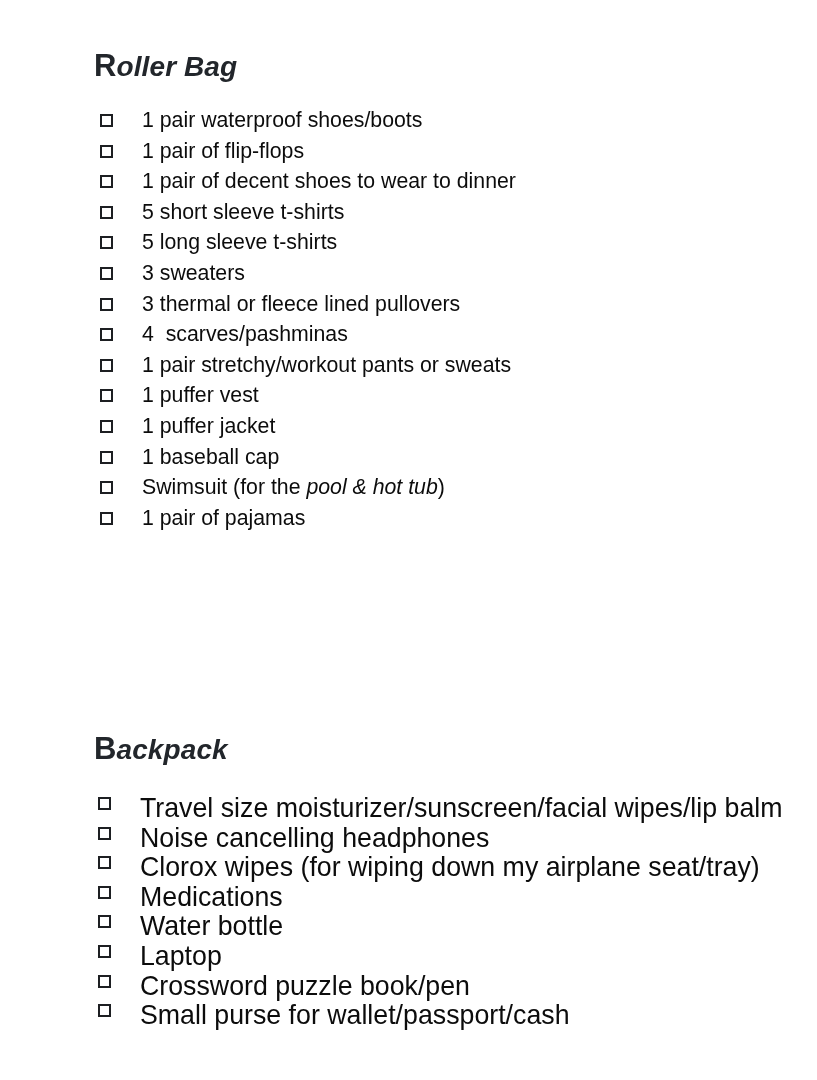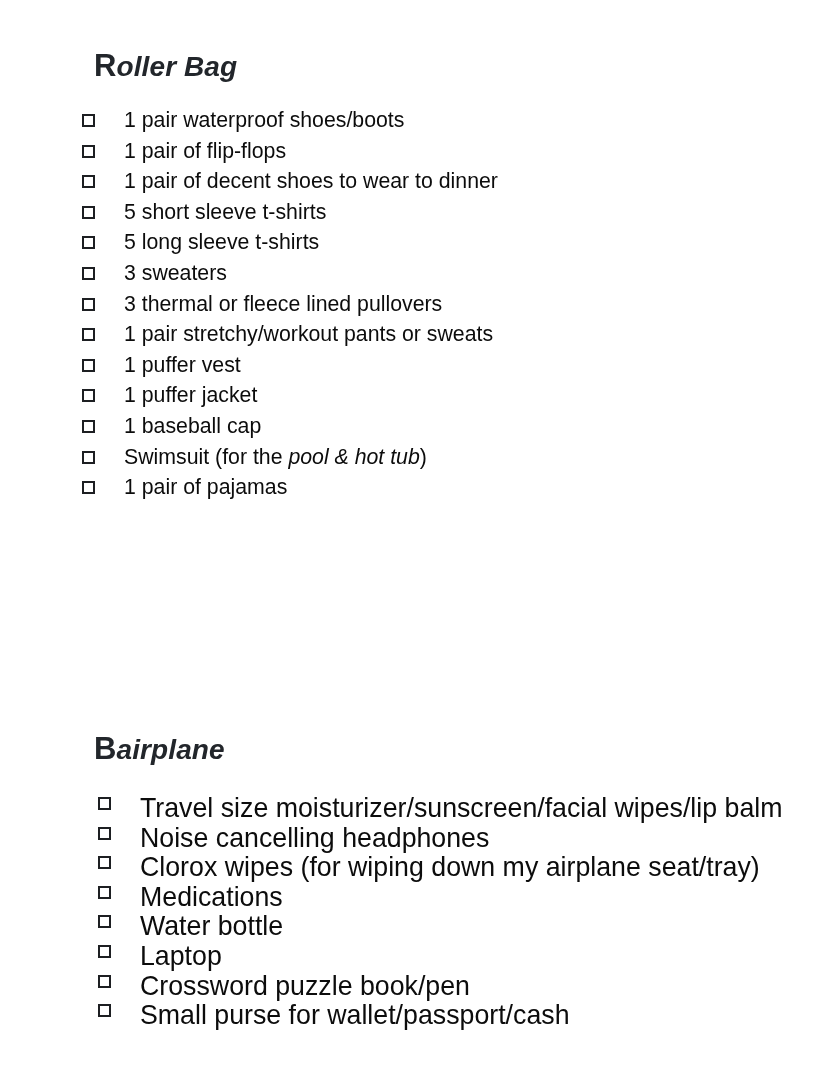--- a/index.html
+++ b/index.html
@@ -55,21 +55,21 @@
   }
 
   
   .checklist {
     position: absolute;
     margin: 0;
     padding: 0;
     list-style: none;
   }
   #list-roller-bag {
-    left: 80px;
+    left: 98px;
     top: 107px;
   }
   #list-backpack {
     left: 96px;
     top: 790px;
   }
 
   .check-item {
     display: flex;
     align-items: flex-start;
@@ -127,29 +127,30 @@
   <h1 class="section-heading" id="heading-roller-bag"><span class="initial">R</span><span class="rest">oller Bag</span></h1>
 
   <ul class="checklist" id="list-roller-bag">
       <li class="check-item"><span class="bullet-box"><span class="glyph"></span></span><span class="item-label">1 pair waterproof shoes/boots</span></li>
       <li class="check-item"><span class="bullet-box"><span class="glyph"></span></span><span class="item-label">1 pair of flip-flops</span></li>
       <li class="check-item"><span class="bullet-box"><span class="glyph"></span></span><span class="item-label">1 pair of decent shoes to wear to dinner</span></li>
       <li class="check-item"><span class="bullet-box"><span class="glyph"></span></span><span class="item-label">5 short sleeve t-shirts</span></li>
       <li class="check-item"><span class="bullet-box"><span class="glyph"></span></span><span class="item-label">5 long sleeve t-shirts</span></li>
       <li class="check-item"><span class="bullet-box"><span class="glyph"></span></span><span class="item-label">3 sweaters</span></li>
       <li class="check-item"><span class="bullet-box"><span class="glyph"></span></span><span class="item-label">3 thermal or fleece lined pullovers</span></li>
+      <li class="check-item"><span class="bullet-box"><span class="glyph"></span></span><span class="item-label">4  scarves/pashminas</span></li>
       <li class="check-item"><span class="bullet-box"><span class="glyph"></span></span><span class="item-label">1 pair stretchy/workout pants or sweats</span></li>
       <li class="check-item"><span class="bullet-box"><span class="glyph"></span></span><span class="item-label">1 puffer vest</span></li>
       <li class="check-item"><span class="bullet-box"><span class="glyph"></span></span><span class="item-label">1 puffer jacket</span></li>
       <li class="check-item"><span class="bullet-box"><span class="glyph"></span></span><span class="item-label">1 baseball cap</span></li>
       <li class="check-item"><span class="bullet-box"><span class="glyph"></span></span><span class="item-label">Swimsuit (for the <span class="em">pool &amp; hot tub</span>)</span></li>
       <li class="check-item"><span class="bullet-box"><span class="glyph"></span></span><span class="item-label">1 pair of pajamas</span></li>
     </ul>
 
-  <h1 class="section-heading" id="heading-backpack"><span class="initial">B</span><span class="rest">airplane</span></h1>
+  <h1 class="section-heading" id="heading-backpack"><span class="initial">B</span><span class="rest">ackpack</span></h1>
 
   <ul class="checklist" id="list-backpack">
       <li class="check-item"><span class="bullet-box"><span class="glyph"></span></span><span class="item-label">Travel size moisturizer/sunscreen/facial wipes/lip balm</span></li>
       <li class="check-item"><span class="bullet-box"><span class="glyph"></span></span><span class="item-label">Noise cancelling headphones</span></li>
       <li class="check-item"><span class="bullet-box"><span class="glyph"></span></span><span class="item-label">Clorox wipes (for wiping down my airplane seat/tray)</span></li>
       <li class="check-item"><span class="bullet-box"><span class="glyph"></span></span><span class="item-label">Medications</span></li>
       <li class="check-item"><span class="bullet-box"><span class="glyph"></span></span><span class="item-label">Water bottle</span></li>
       <li class="check-item"><span class="bullet-box"><span class="glyph"></span></span><span class="item-label">Laptop</span></li>
       <li class="check-item"><span class="bullet-box"><span class="glyph"></span></span><span class="item-label">Crossword puzzle book/pen</span></li>
       <li class="check-item"><span class="bullet-box"><span class="glyph"></span></span><span class="item-label">Small purse for wallet/passport/cash</span></li>

